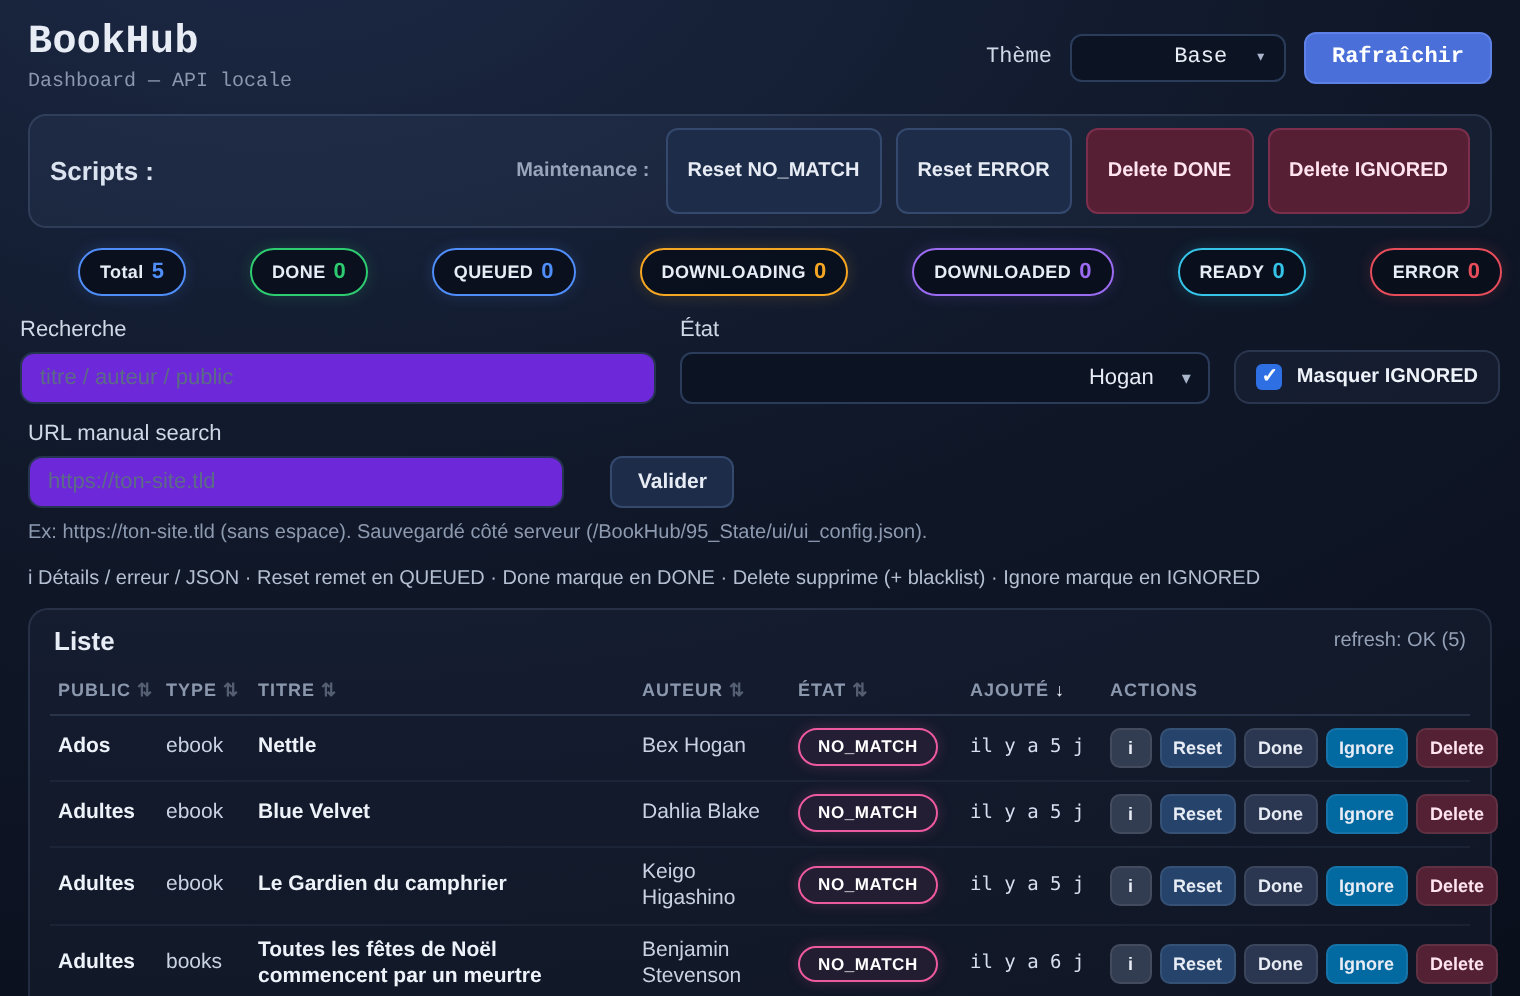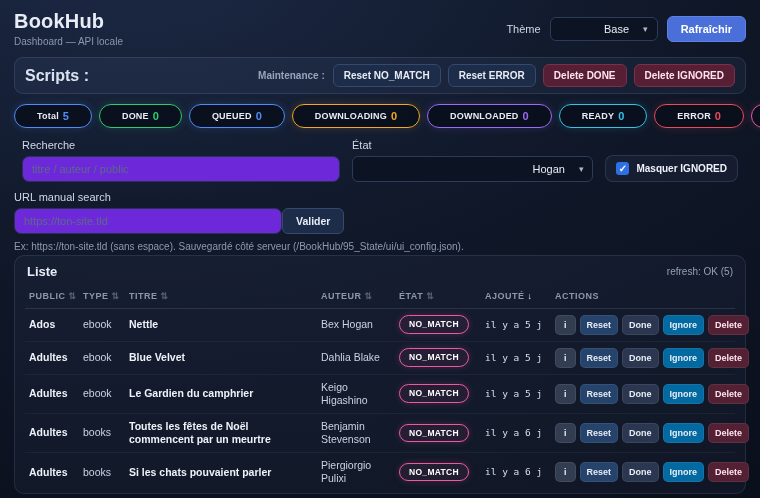--- a/index.html
+++ b/index.html
@@ -5,72 +5,72 @@
   * { margin:0; padding:0; box-sizing:border-box; }
   html,body { width:760px; height:498px; overflow:hidden; }
   body {
     font-family:"Liberation Sans", sans-serif;
     color:#e7ecf5;
     background: radial-gradient(1100px 620px at 18% -8%, #1c2945 0%, #101829 48%, #0a0f1c 100%);
   }
   .page { width:760px; height:498px; }
 
   
-  .header { display:flex; justify-content:space-between; align-items:flex-start; padding:10px 14px 4px; }
+  .header { display:flex; justify-content:space-between; align-items:flex-start; padding:10px 14px 4px;font-family:Liberation Mono, monospace; }
   .title { font-size:20px; font-weight:bold; letter-spacing:.2px; }
   .subtitle { font-size:10px; color:#8b97ad; margin-top:3px; }
   .header-right { display:flex; align-items:center; gap:9px; margin-top:6px; }
   .theme-label { font-size:11px; color:#cfd8e6; }
   .select { display:inline-flex; align-items:center; justify-content:flex-end; gap:14px;
     background:#0c1424; border:1px solid #2b3c5a; border-radius:6px; color:#e7ecf5;
     font-size:11px; padding:5px 9px; cursor:pointer; }
   .theme-select { min-width:108px; }
   .chev { font-size:9px; color:#aab6cb; }
   .btn-primary { background:#4a6fd8; border:1px solid #5d81e6; border-radius:6px; color:#fff;
     font-size:11px; font-weight:bold; padding:6px 13px; cursor:pointer; font-family:inherit; }
 
   
   .scripts-bar { margin:6px 14px 10px; background:rgba(130,160,215,0.07);
     border:1px solid rgba(140,165,210,0.16); border-radius:9px; padding:6px 10px;
     display:flex; justify-content:space-between; align-items:center; }
-  .scripts-label { font-size:16px; font-weight:bold; color:#dbe3f0; }
+  .scripts-label { font-size:13px; font-weight:bold; color:#dbe3f0; }
   .maint { display:flex; align-items:center; gap:8px;margin-left:20px; }
   .maint-label { font-size:10px; font-weight:bold; color:#97a4ba; }
   .maint-buttons { display:flex; gap:7px; }
   .btn-dark { background:#1d2c48; border:1px solid #35496e; color:#e7ecf5; font-size:10px;
-    font-weight:bold; padding:5px 10px; border-radius:6px; cursor:pointer; font-family:inherit; }
+    font-weight:bold; padding:15px 10px; border-radius:6px; cursor:pointer; font-family:inherit; }
   .btn-danger { background:#571f33; border:1px solid #7c2f4c; color:#ffe3ee; font-size:10px;
     font-weight:bold; padding:5px 10px; border-radius:6px; cursor:pointer; font-family:inherit; }
 
   
   .stats-row { display:flex; gap:7px; margin:0 14px 11px; }
   .stat { flex:1; display:flex; justify-content:flex-start; align-items:center;
-    background:rgba(8,14,26,0.85); border:1px solid; border-radius:999px; padding:5px 22px; }
+    background:rgba(8,14,26,0.85); border:1px solid; border-radius:999px; padding:5px 10px;margin-left:25px; }
   .stat .l { font-size:9px; font-weight:bold; color:#e7ecf5; letter-spacing:.2px; white-space:nowrap; }
   .stat .v { font-size:11px; font-weight:bold; margin-left:4px; }
 
   
   label.flabel { display:block; font-size:11px; color:#cfd8e6; margin-bottom:5px; }
-  .filters-row { display:flex; align-items:flex-end; gap:12px; margin:0 22px 9px; }
+  .filters-row { display:flex; align-items:flex-end; gap:12px; margin:0 10px 9px; }
   .input { background:#6d28d9; border:1px solid #26344f; border-radius:7px; color:#d7dff0;
     font-size:11px; padding:6px 9px; outline:none; font-family:inherit; }
   .input::placeholder { color:#5c6b85; }
   .search-field { width:318px; }
   .search-field .input { width:100%; }
   .state-field { flex:1; }
   .state-select { width:100%; padding:6px 9px; }
   .checkbox-card { display:flex; align-items:center; gap:7px; background:rgba(130,160,215,0.06);
     border:1px solid rgba(140,165,210,0.18); border-radius:8px; padding:6px 10px; cursor:pointer; }
   .checkbox { width:13px; height:13px; border-radius:3px; background:#2f6fe4; color:#fff;
     font-size:10px; line-height:13px; text-align:center; font-weight:bold; }
   .cb-label { font-size:10px; font-weight:bold; color:#eef2f9; white-space:nowrap; }
 
   
   .url-section { margin:0 14px; }
-  .url-row { display:flex; gap:0; align-items:flex-start; }
+  .url-row { display:flex; gap:23px; align-items:flex-start; }
   .url-input { width:268px; }
   .valider { padding:6px 13px; font-size:10.5px; }
   .help { font-size:10px; color:#8d9ab0; margin-top:6px; max-width:462px; line-height:1.45; }
   .legend { font-size:10px; color:#b4bfd2; margin:9px 14px 9px; }
 
   
   .list-card { margin:0 14px 10px; background:rgba(130,160,215,0.05);
     border:1px solid rgba(140,165,210,0.15); border-radius:10px; padding:8px 10px 2px; }
   .list-header { display:flex; justify-content:space-between; align-items:center; padding:0 2px 7px; }
   .list-title { font-size:13px; font-weight:bold; }
@@ -189,20 +189,21 @@
 
   <section class="url-section">
     <label class="flabel">URL manual search</label>
     <div class="url-row">
       <input class="input url-input" placeholder="https://ton-site.tld" style="">
       <button class="btn-dark valider">Valider</button>
     </div>
     <p class="help">Ex: https://ton-site.tld (sans espace). Sauvegardé côté serveur (/BookHub/95_State/ui/ui_config.json).</p>
   </section>
 
+  <p class="legend">i Détails / erreur / JSON  ·  Reset remet en QUEUED  ·  Done marque en DONE  ·  Delete supprime (+ blacklist)  ·  Ignore marque en IGNORED</p>
 
   <section class="list-card">
     <div class="list-header">
       <span class="list-title">Liste</span>
       <span class="refresh-status">refresh: OK (5)</span>
     </div>
     <div class="t-head">
         <div class="th">
           <span>PUBLIC</span>
           <span class="sort">⇅</span>

